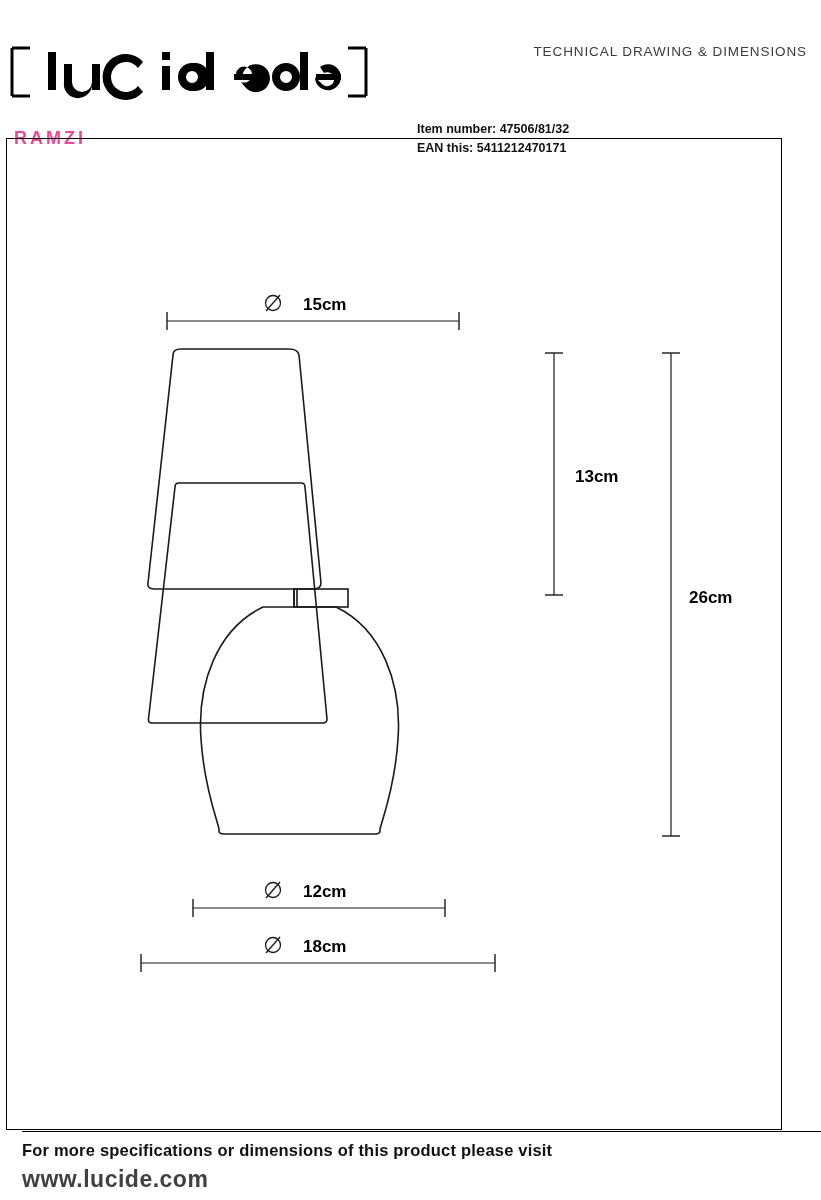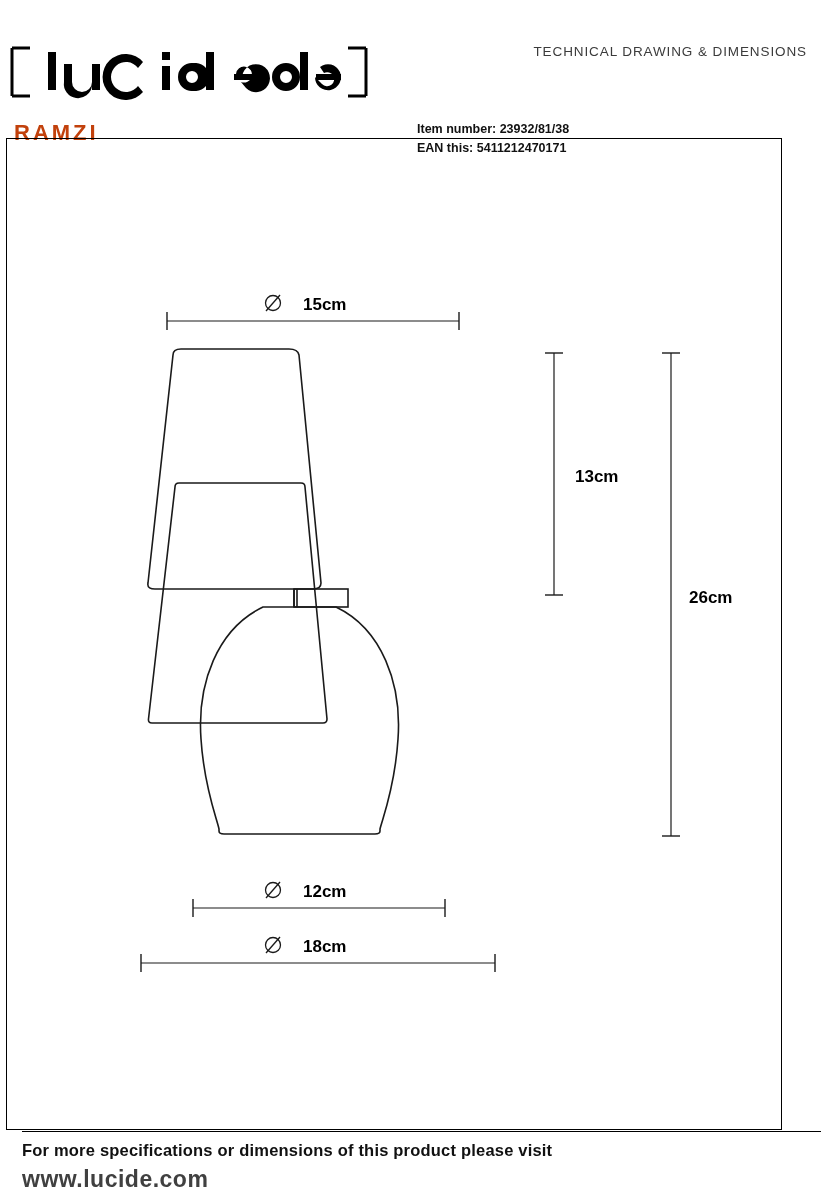--- a/index.html
+++ b/index.html
@@ -39,25 +39,25 @@
     top: 8px;
     font-size: 13.5px;
     letter-spacing: 0.9px;
     color: #3b3b3b;
     font-family: "Liberation Sans", sans-serif;
   }
 
   .product-name {
     position: absolute;
     left: 14px;
-    top: 84px;
-    font-size: 22px;
+    top: 92px;
+    font-size: 18px;
     font-weight: bold;
     letter-spacing: 3px;
-    color: #c2410c;
+    color: #ec4899;
   }
 
   .item-block {
     position: absolute;
     left: 392px;
     top: 84px;
     font-size: 12.5px;
     line-height: 19px;
     color: #111;
   }
@@ -160,21 +160,21 @@
     </svg>
   </div>
 
   <div class="tech-label">TECHNICAL DRAWING &amp; DIMENSIONS</div>
 
   <div class="product-name">RAMZI</div>
 
   <div class="item-block">
     <div>
       <span class="lbl">Item number:</span>
-      <span class="val">23932/81/38</span>
+      <span class="val">47506/81/32</span>
     </div>
     <div>
       <span class="lbl">EAN this:</span>
       <span class="ean-val">5411212470171</span>
     </div>
   </div>
 </div>
 
 <div class="frame">
   <svg class="drawing" viewBox="0 0 808 992" xmlns="http://www.w3.org/2000/svg">

